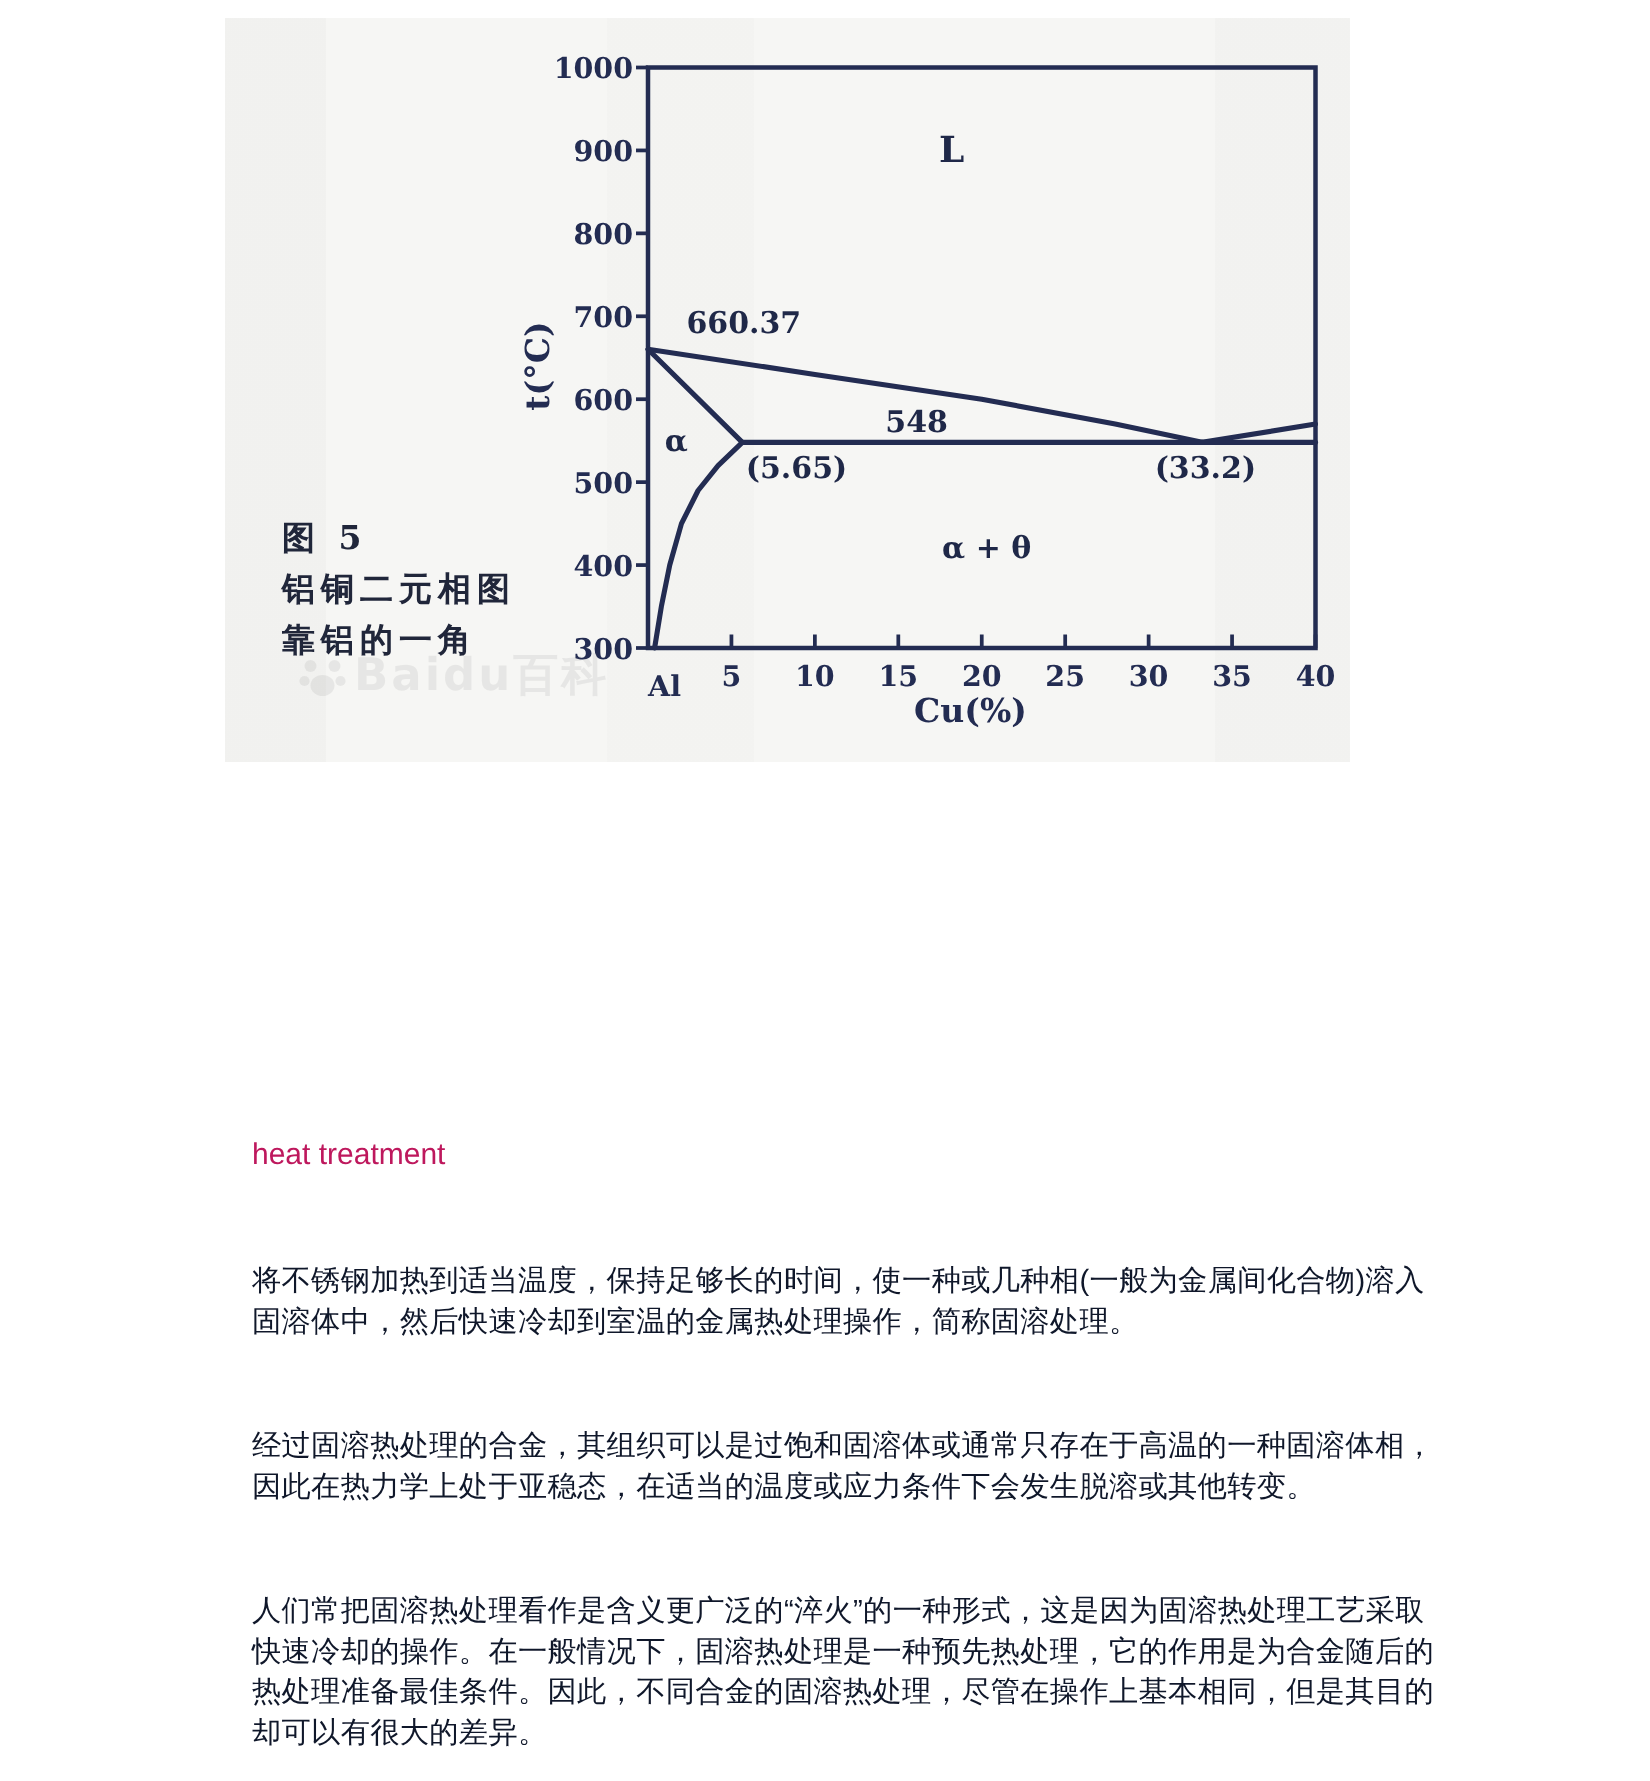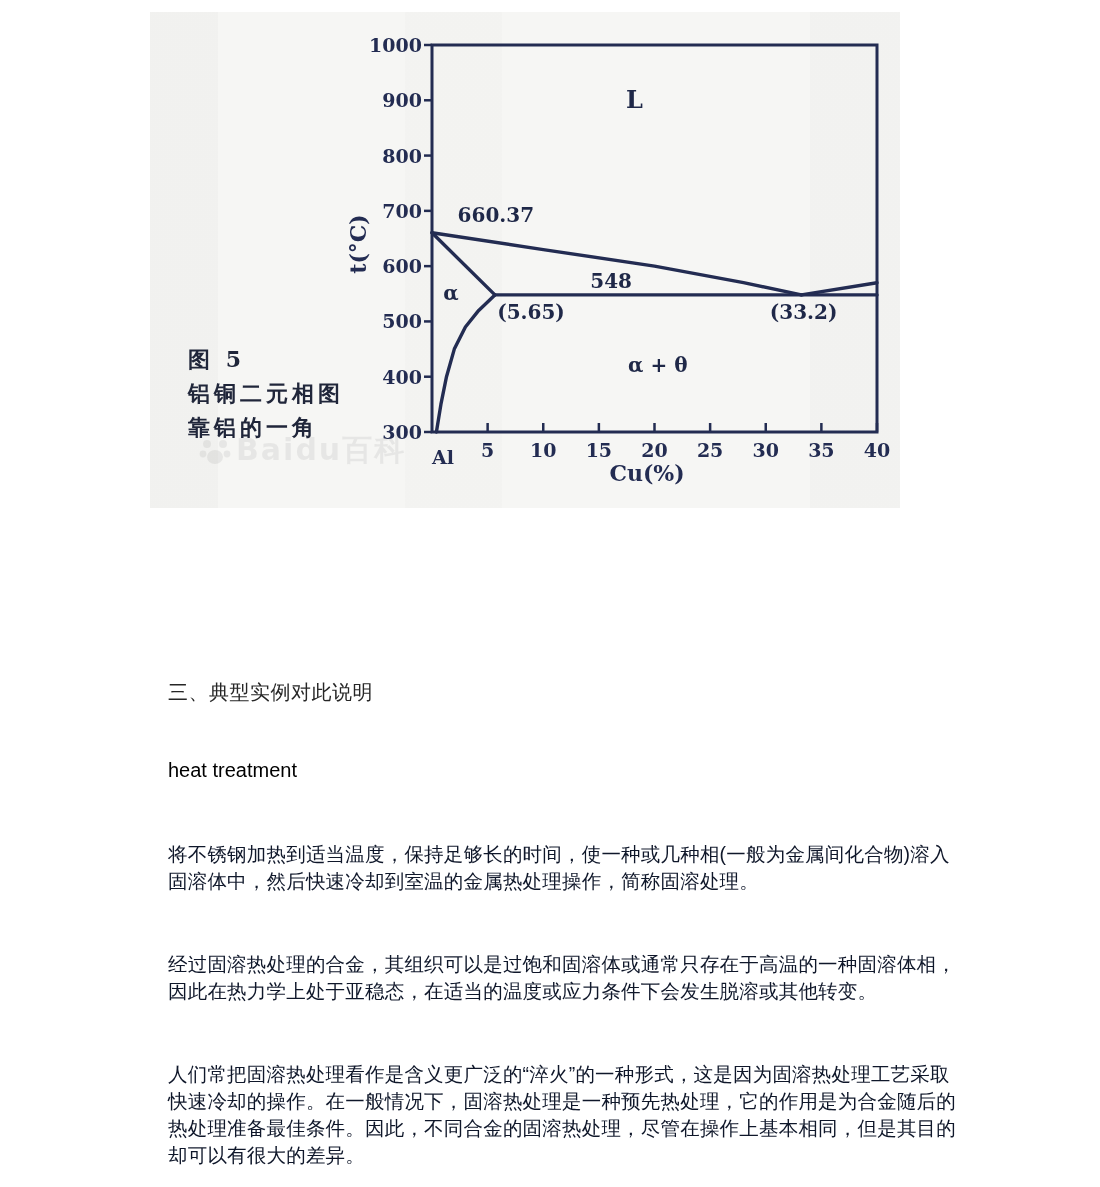--- a/index.html
+++ b/index.html
@@ -34,21 +34,21 @@
     font-family:"DejaVu Sans", sans-serif;
   }
   .watermark svg { position:static; }
   
   .heading {
     position:absolute; left:168px; top:679px;
     font-size:20px; font-weight:400; color:#262626; letter-spacing:0.5px;
   }
   .subheading {
     position:absolute; left:168px; top:759px;
-    font-size:20px; font-weight:400; color:#000000;
+    font-size:20px; font-weight:400; color:#be185d;
   }
   .para {
     position:absolute; left:168px; width:870px;
     font-size:19.5px; line-height:27px; color:#0f172a;
     white-space:pre-line; letter-spacing:0.2px;
   }
   .p1 { top:841px; }
   .p2 { top:951px; }
   .p3 { top:1061px; }
 </style>
@@ -116,21 +116,20 @@
         <circle cx="9" cy="10" r="4" fill="#555"></circle>
         <circle cx="25" cy="10" r="4" fill="#555"></circle>
         <circle cx="5" cy="20" r="3.4" fill="#555"></circle>
         <circle cx="29" cy="20" r="3.4" fill="#555"></circle>
         <ellipse cx="17" cy="23" rx="8" ry="7" fill="#555"></ellipse>
       </svg>
       <span>Baidu百科</span>
     </div>
   </figure>
 
-  <h2 class="heading">三、典型实例对此说明</h2>
 
   <p class="subheading">heat treatment</p>
 
   <p class="para p1">将不锈钢加热到适当温度，保持足够长的时间，使一种或几种相(一般为金属间化合物)溶入
 固溶体中，然后快速冷却到室温的金属热处理操作，简称固溶处理。</p>
 
   <p class="para p3">人们常把固溶热处理看作是含义更广泛的“淬火”的一种形式，这是因为固溶热处理工艺采取
 快速冷却的操作。在一般情况下，固溶热处理是一种预先热处理，它的作用是为合金随后的
 热处理准备最佳条件。因此，不同合金的固溶热处理，尽管在操作上基本相同，但是其目的
 却可以有很大的差异。</p>

